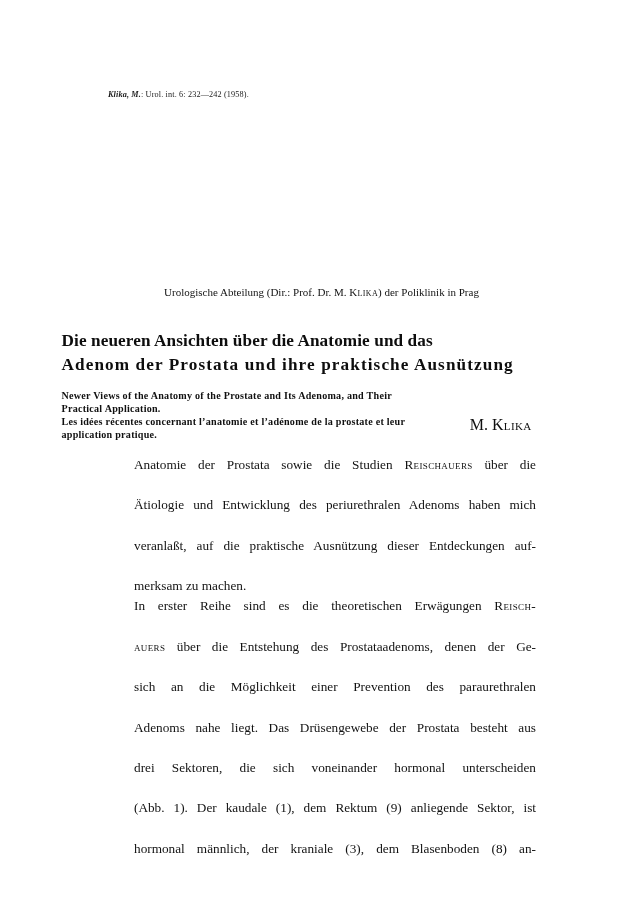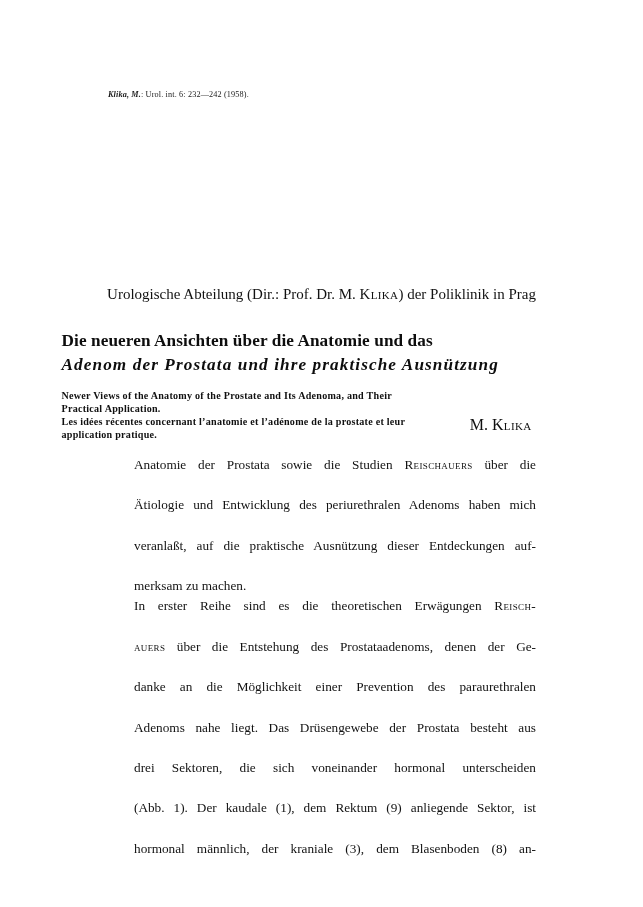--- a/index.html
+++ b/index.html
@@ -41,21 +41,21 @@
   }
 
   
   .affiliation {
     position: absolute;
     left: 50%;
     transform: translateX(-50%);
     top: 286px;
     width: 500px;
     text-align: center;
-    font-size: 15px;
+    font-size: 11px;
     color: #121212;
     white-space: nowrap;
   }
 
   
   .title-block {
     position: absolute;
     left: 50%;
     transform: translateX(-50%);
     top: 329px;
@@ -64,21 +64,20 @@
   }
   .title-de {
     font-size: 17.2px;
     font-weight: bold;
     line-height: 1.42;
     letter-spacing: 0.1px;
     color: #0d0d0d;
   }
   .title-de .l2 {
     letter-spacing: 1.1px;
-    font-style: italic;
   }
   .subtitle-en,
   .subtitle-fr {
     font-size: 10.1px;
     font-weight: bold;
     line-height: 1.27;
     letter-spacing: 0.25px;
     color: #101010;
   }
   .subtitle-en {
@@ -180,21 +179,21 @@
   <div class="body">
     <p id="para1">
         <span class="ln"><span>Anatomie der Prostata sowie die Studien </span><span class="sc">Reischauers</span><span> über die</span></span>
         <span class="ln"><span>Ätiologie und Entwicklung des periurethralen Adenoms haben mich</span></span>
         <span class="ln"><span>veranlaßt, auf die praktische Ausnützung dieser Entdeckungen auf-</span></span>
         <span class="ln last"><span>merksam zu machen.</span></span>
       </p>
     <p id="para2">
         <span class="ln indent"><span>In erster Reihe sind es die theoretischen Erwägungen </span><span class="sc">Reisch-</span></span>
         <span class="ln"><span class="sc">auers</span><span> über die Entstehung des Prostataadenoms, denen der Ge-</span></span>
-        <span class="ln"><span>danke an die Möglichkeit einer Prevention des paraurethralen</span></span>
+        <span class="ln"><span>sich an die Möglichkeit einer Prevention des paraurethralen</span></span>
         <span class="ln"><span>Adenoms nahe liegt. Das Drüsengewebe der Prostata besteht aus</span></span>
         <span class="ln"><span>drei Sektoren, die sich voneinander hormonal unterscheiden</span></span>
         <span class="ln"><span>(Abb. 1). Der kaudale (1), dem Rektum (9) anliegende Sektor, ist</span></span>
         <span class="ln"><span>hormonal männlich, der kraniale (3), dem Blasenboden (8) an-</span></span>
       </p>
   </div>
 
 </div>
 
 </body></html>

